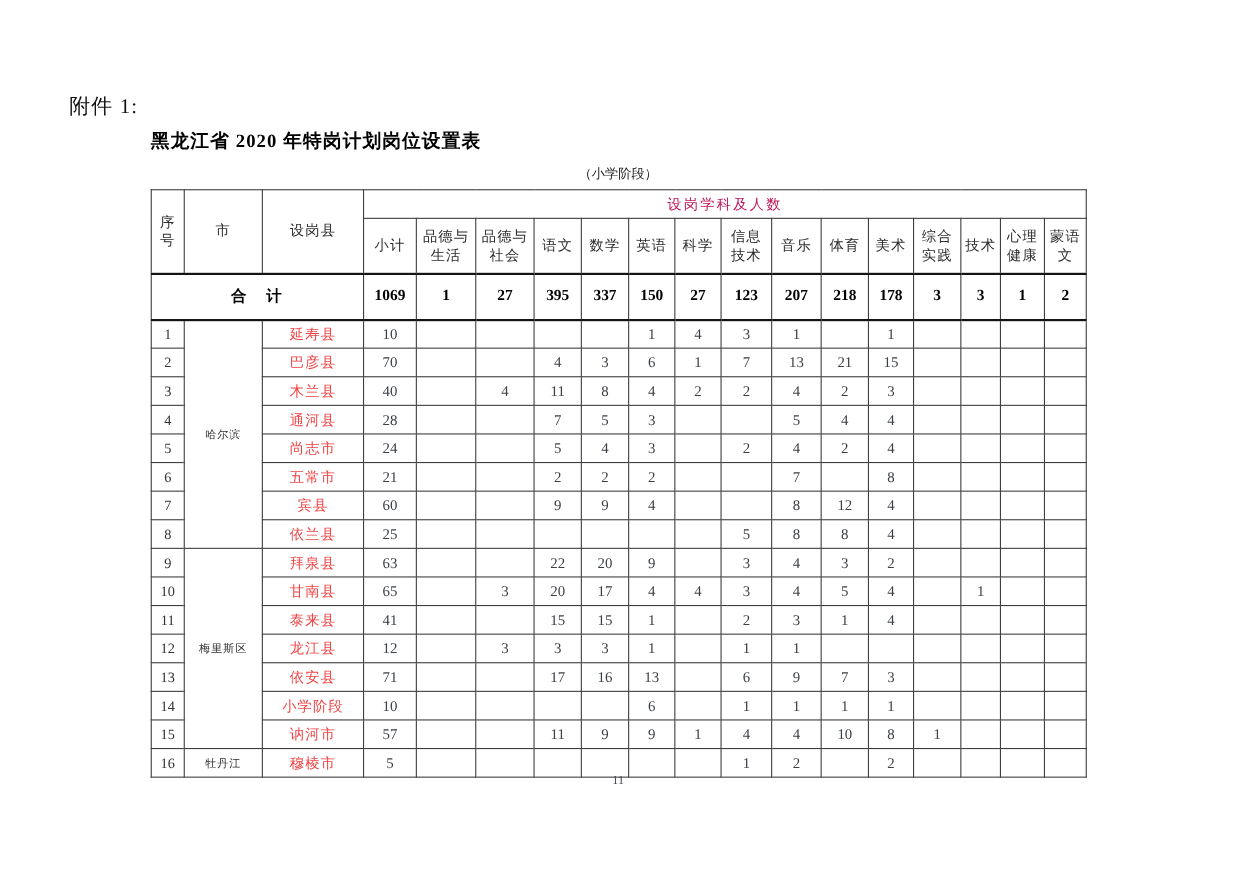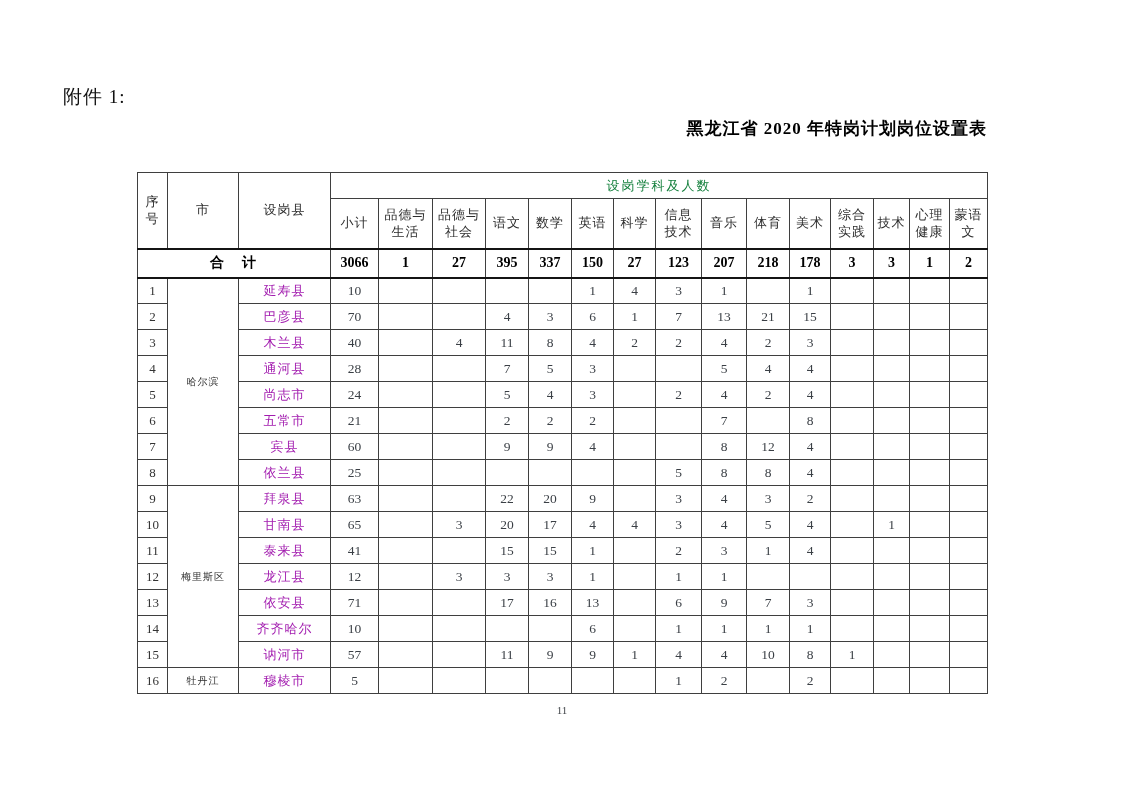--- a/index.html
+++ b/index.html
@@ -19,21 +19,21 @@
     top: 84px;
     font-size: 19px;
     letter-spacing: 1px;
     color: #111;
   }
   .doc-title {
     position: absolute;
     left: 137px;
     top: 117px;
     width: 850px;
-    text-align: right;
+    text-align: left;
     font-size: 17px;
     font-weight: bold;
     letter-spacing: 1px;
     color: #000;
   }
   .doc-subtitle {
     position: absolute;
     left: 137px;
     top: 150px;
     width: 850px;
@@ -53,61 +53,62 @@
     border: 1px solid #3f3f3f;
     text-align: center;
     vertical-align: middle;
     padding: 0;
     font-weight: normal;
     overflow: hidden;
   }
   tr.header-top { height: 26px; }
   tr.header-sub { height: 50px; margin-top: 19px; }
   th.span-th { font-size: 13px; letter-spacing: 1px; color: #2d2d2d; }
-  th.group-th { font-size: 13px; letter-spacing: 2px; color: #15803d; }
+  th.group-th { font-size: 13px; letter-spacing: 2px; color: #be185d; }
   th.sub-th {
     font-size: 13px;
     letter-spacing: 1px;
     color: #2d2d2d;
     white-space: pre-line;
     line-height: 1.35;
   }
-  tr.total-row { height: 29px; }
+  tr.total-row { height: 42px; }
   tr.total-row td {
     font-weight: bold;
     font-size: 14px;
     color: #000;
     border-top: 2px solid #141414;
     border-bottom: 2px solid #141414;
   }
   td.total-label { font-size: 14px; letter-spacing: 2px; }
   tbody tr.data-row { height: 26px; }
   td.row-number-cell { font-size: 13px; color: #333; }
   td.city-cell { font-size: 10px; letter-spacing: 1px; color: #2d2d2d; }
-  td.county-cell { font-size: 13px; letter-spacing: 1px; color: #a21caf; }
+  td.county-cell { font-size: 13px; letter-spacing: 1px; color: #ef4444; }
   td.value-cell { font-size: 13.5px; color: #3a3f45; }
   .pageno {
     position: absolute;
     left: 137px;
     top: 704px;
     width: 850px;
     text-align: center;
     font-size: 11px;
     color: #44484c;
   }
 </style>
 </head>
 <body>
 
 <div class="page">
 
   <div class="attachment">附件 1:</div>
 
   <div class="doc-title">黑龙江省 2020 年特岗计划岗位设置表</div>
 
+  <div class="doc-subtitle">（小学阶段）</div>
 
   <table class="grid">
     <colgroup>
       <col style="width:30px">
         <col style="width:71px">
         <col style="width:92px">
       <col style="width:48px">
         <col style="width:54px">
         <col style="width:53px">
       <col style="width:43px">
@@ -151,21 +152,21 @@
           <th class="sub-th">技术</th>
           <th class="sub-th">心理
 健康</th>
           <th class="sub-th">蒙语
 文</th>
         </tr>
     </thead>
     <tbody id="table-body">
         <tr class="total-row">
           <td class="total-label" colspan="3">合　计</td>
-          <td class="total-value">3066</td>
+          <td class="total-value">1069</td>
           <td class="total-value">1</td>
           <td class="total-value">27</td>
           <td class="total-value">395</td>
           <td class="total-value">337</td>
           <td class="total-value">150</td>
           <td class="total-value">27</td>
           <td class="total-value">123</td>
           <td class="total-value">207</td>
           <td class="total-value">218</td>
           <td class="total-value">178</td>
@@ -418,21 +419,21 @@
           <td class="value-cell">9</td>
           <td class="value-cell">7</td>
           <td class="value-cell">3</td>
           <td class="value-cell"></td>
           <td class="value-cell"></td>
           <td class="value-cell"></td>
           <td class="value-cell"></td>
         </tr>
         <tr class="data-row">
           <td class="row-number-cell">14</td>
-          <td class="county-cell">齐齐哈尔</td>
+          <td class="county-cell">小学阶段</td>
           <td class="value-cell">10</td>
           <td class="value-cell"></td>
           <td class="value-cell"></td>
           <td class="value-cell"></td>
           <td class="value-cell"></td>
           <td class="value-cell">6</td>
           <td class="value-cell"></td>
           <td class="value-cell">1</td>
           <td class="value-cell">1</td>
           <td class="value-cell">1</td>

